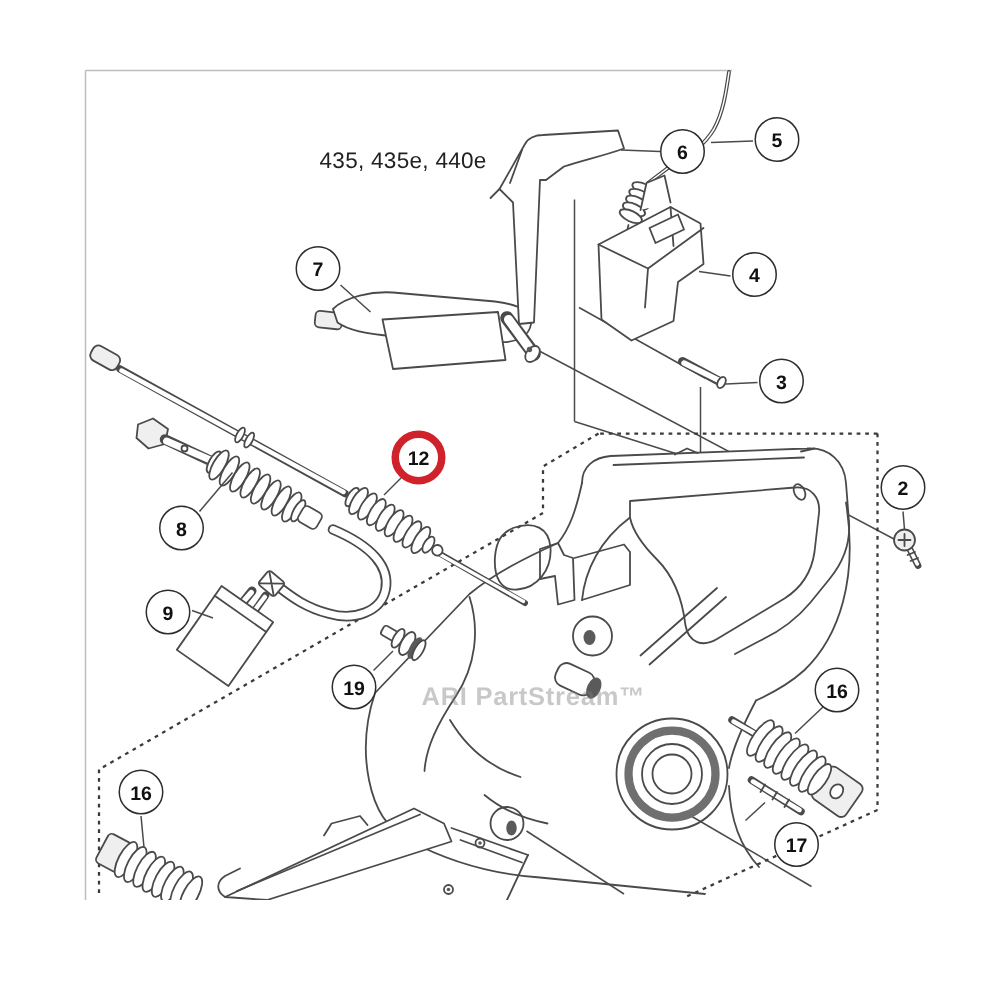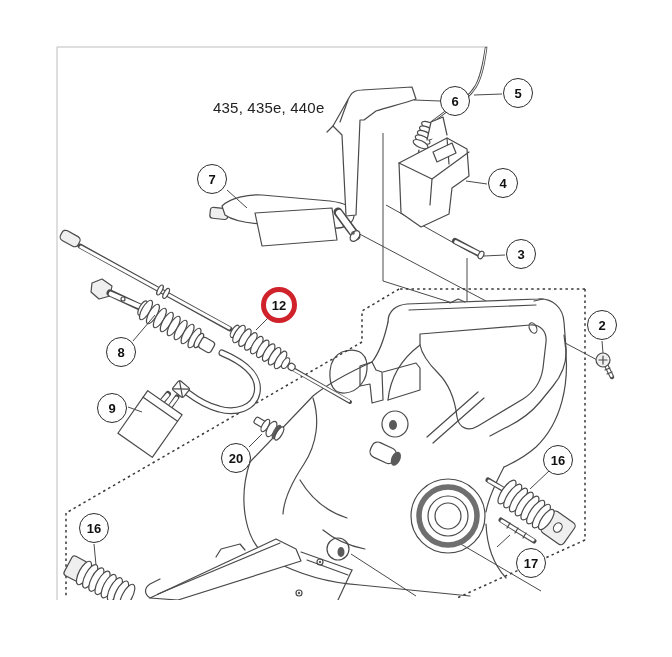--- a/index.html
+++ b/index.html
@@ -310,29 +310,30 @@
       <path class="lead" d="M249,447 L262,434"></path>
       <path class="lead" d="M549,471 L530,489"></path>
       <path class="lead" d="M497,547 L510,535"></path>
       <path class="lead" d="M94,544 L96,565"></path>
     </g>
 
   </g>
 </svg>
 
 <div class="model-title">435, 435e, 440e</div>
+<div class="watermark">ARI PartStream™</div>
 <div id="callouts">
       <div class="callout" style="left: 212px; top: 179px;">7</div>
       <div class="callout" style="left: 455px; top: 101px;">6</div>
       <div class="callout" style="left: 518px; top: 93px;">5</div>
       <div class="callout" style="left: 503px; top: 183px;">4</div>
       <div class="callout" style="left: 521px; top: 254px;">3</div>
       <div class="callout" style="left: 602px; top: 325px;">2</div>
       <div class="callout" style="left: 121px; top: 352px;">8</div>
       <div class="callout highlighted" style="left: 280px; top: 306px;">12</div>
       <div class="callout" style="left: 112px; top: 408px;">9</div>
-      <div class="callout" style="left: 236px; top: 458px;">20</div>
+      <div class="callout" style="left: 236px; top: 458px;">19</div>
       <div class="callout" style="left: 558px; top: 460px;">16</div>
       <div class="callout" style="left: 499px; top: 563px; margin-left: 17px;">17</div>
       <div class="callout" style="left: 94px; top: 528px;">16</div>
     </div>
 
 </div>
 
 </body></html>

